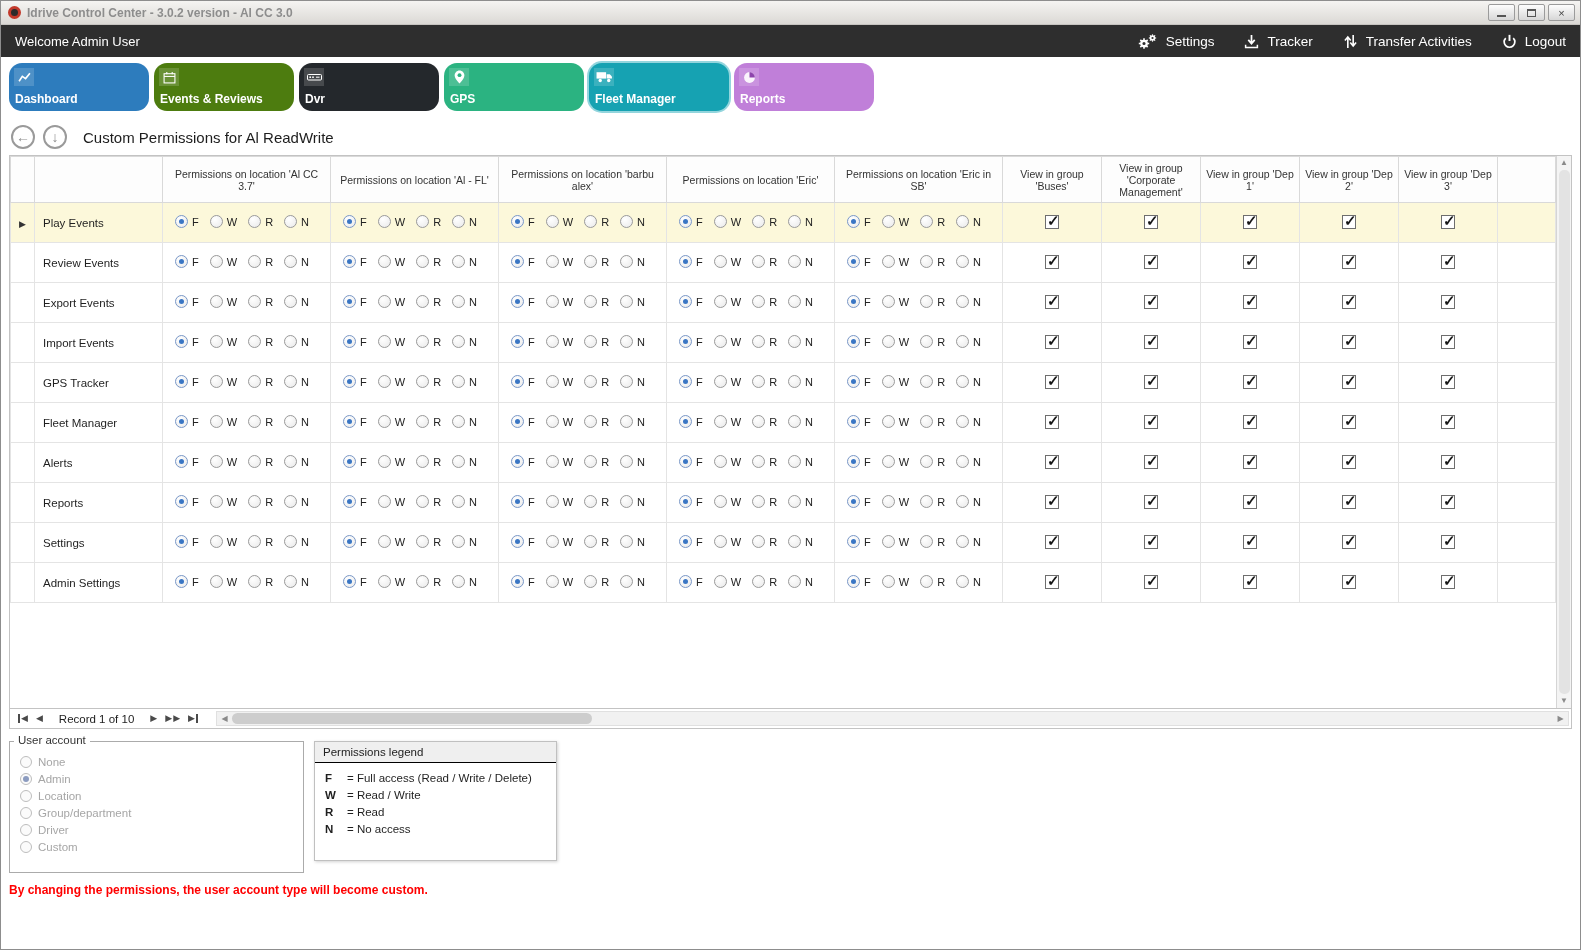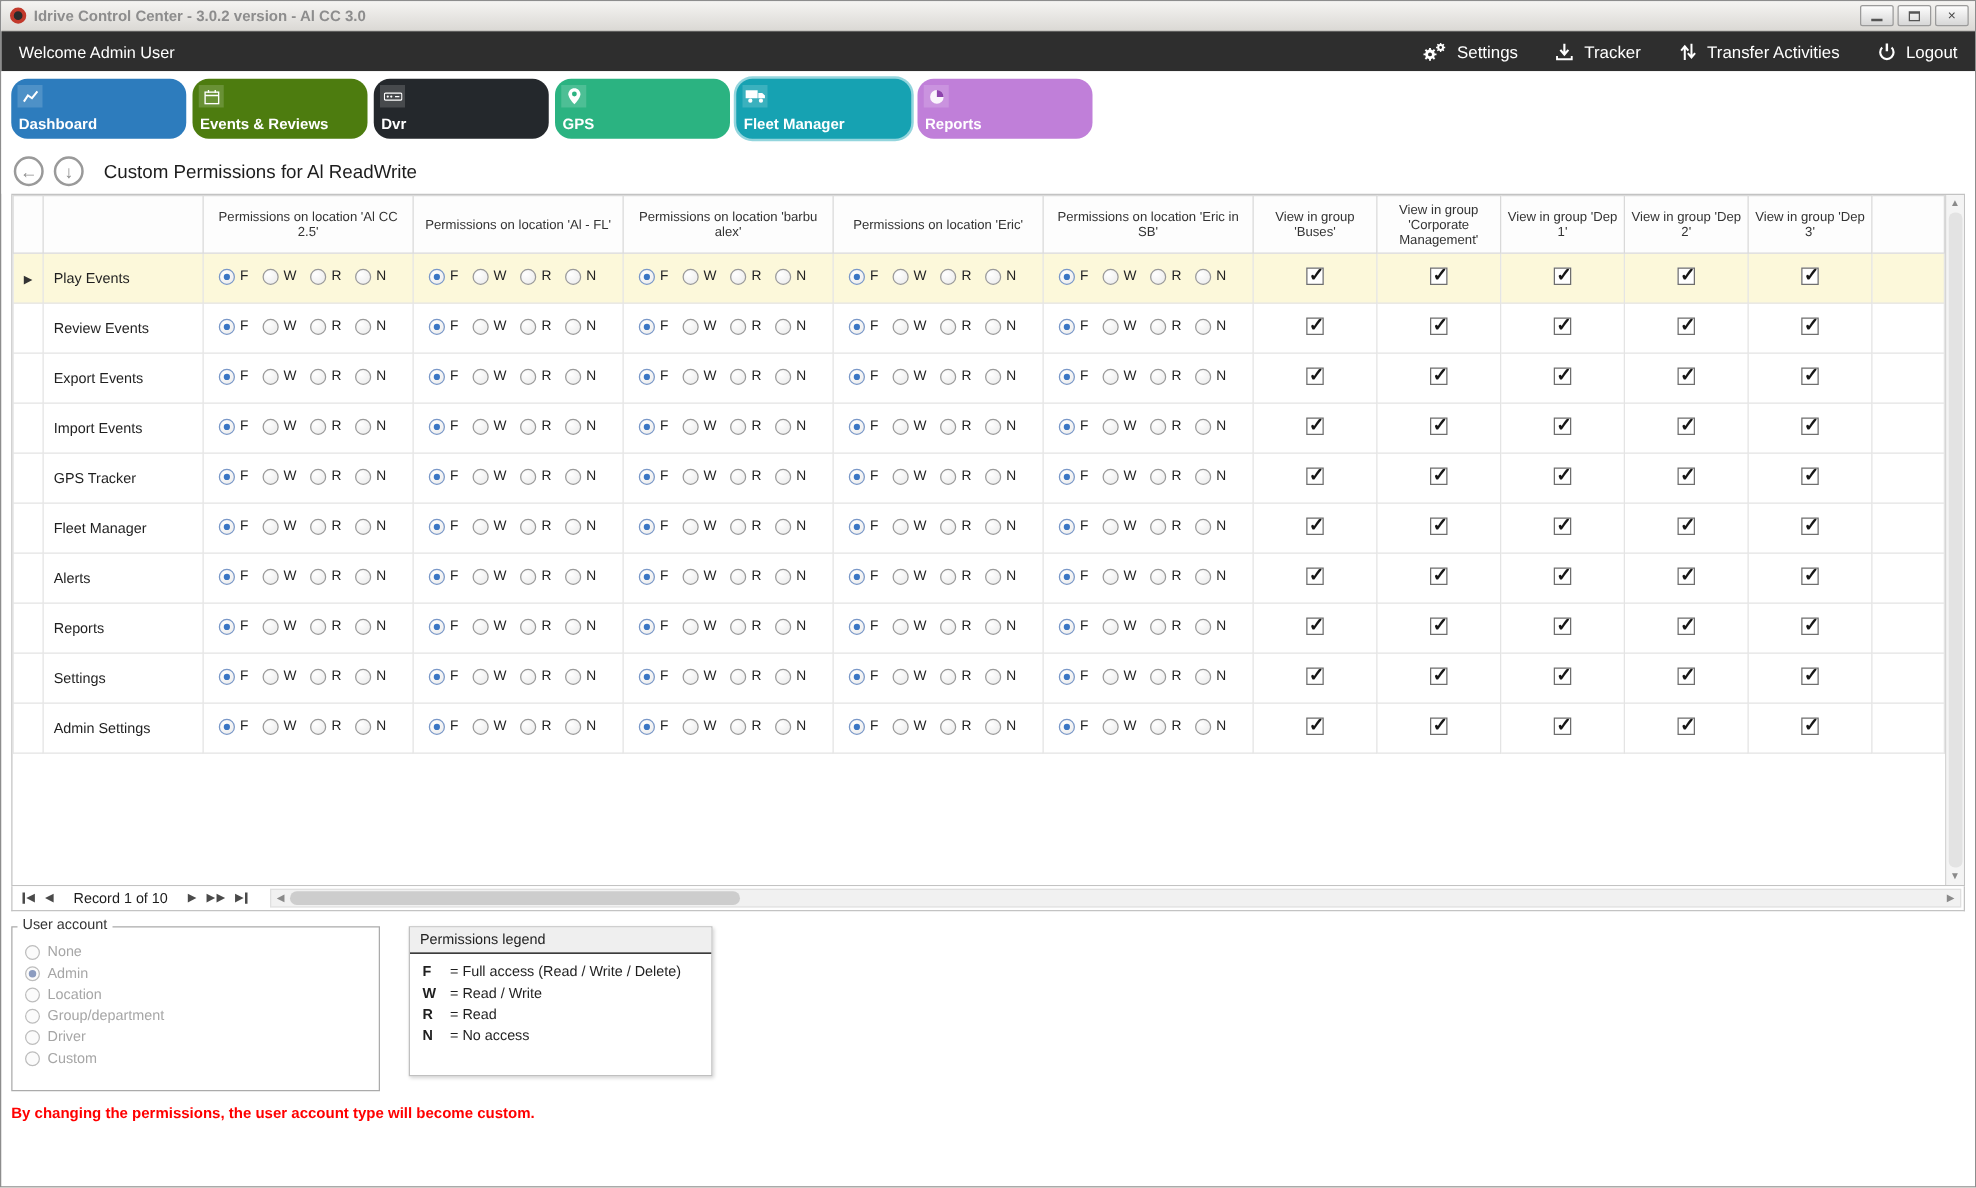--- a/index.html
+++ b/index.html
@@ -66,21 +66,21 @@
   .nav-btn { display:inline-flex; align-items:center; gap:1px; cursor:pointer; }
   .tri { font-size:9px; color:#4a4a4a; line-height:1; }
   .bar { width:2px; height:9px; background:#4a4a4a; display:inline-block; }
   .nav-text { font-size:11.5px; color:#1d1d1d; margin:0 8px; white-space:nowrap; }
   .hscroll { flex:1; height:15px; margin:0 2px 0 10px; background:#f1f1f1; border:1px solid #e0e0e0; display:flex; align-items:center; }
   .hs-btn { width:15px; text-align:center; font-size:8px; color:#8a8a8a; cursor:pointer; flex:none; }
   .hs-thumb { width:360px; height:11px; background:#cdcdcd; border-radius:6px; flex:none; cursor:pointer; }
   .hs-rest { flex:1; }
 
   
-  .bottom { flex:none; display:flex; gap:23px; padding:12px 8px 0 8px; align-items:flex-start; }
+  .bottom { flex:none; display:flex; gap:10px; padding:12px 8px 0 8px; align-items:flex-start; }
   .ua-box { width:295px; height:132px; border:1px solid #ababab; position:relative; padding:12px 10px 6px 10px; background:#fff; }
   .ua-caption { position:absolute; top:-8px; left:4px; background:#fff; padding:0 4px; font-size:11.5px; color:#333; }
   .ua-opt { display:flex; align-items:center; gap:6px; margin:2px 0 5px 0; font-size:11.5px; color:#a6a6a6; cursor:default; }
   .ua-rb { width:12px; height:12px; border:1px solid #bdbdbd; border-radius:50%; background:#fbfbfb; position:relative; flex:none; }
   .ua-rb.sel::after { content:""; position:absolute; left:2px; top:2px; width:6px; height:6px; border-radius:50%; background:#8c9cc0; }
 
   .legend { width:243px; border:1px solid #c0c0c0; background:#fff; box-shadow:1px 1px 3px rgba(0,0,0,.18); }
   .legend-h { background:#efefef; border-bottom:1px solid #000000; font-size:11.5px; padding:4px 8px; color:#222; }
   .legend-body { padding:9px 10px 20px 10px; }
   .lg-row { display:flex; margin-bottom:5px; font-size:11.5px; color:#1f1f1f; }
@@ -255,21 +255,21 @@
             <col style="width:99px">
             <col style="width:99px">
             <col style="width:99px">
             <col style="width:99px">
             <col>
           </colgroup>
           <tbody>
             <tr>
               <th></th>
               <th></th>
-              <th>Permissions on location 'Al CC 2.5'</th>
+              <th>Permissions on location 'Al CC 3.7'</th>
               <th>Permissions on location 'Al - FL'</th>
               <th>Permissions on location 'barbu alex'</th>
               <th>Permissions on location 'Eric'</th>
               <th>Permissions on location 'Eric in SB'</th>
               <th>View in group 'Buses'</th>
               <th>View in group 'Corporate Management'</th>
               <th>View in group 'Dep 1'</th>
               <th>View in group 'Dep 2'</th>
               <th>View in group 'Dep 3'</th>
               <th></th>

